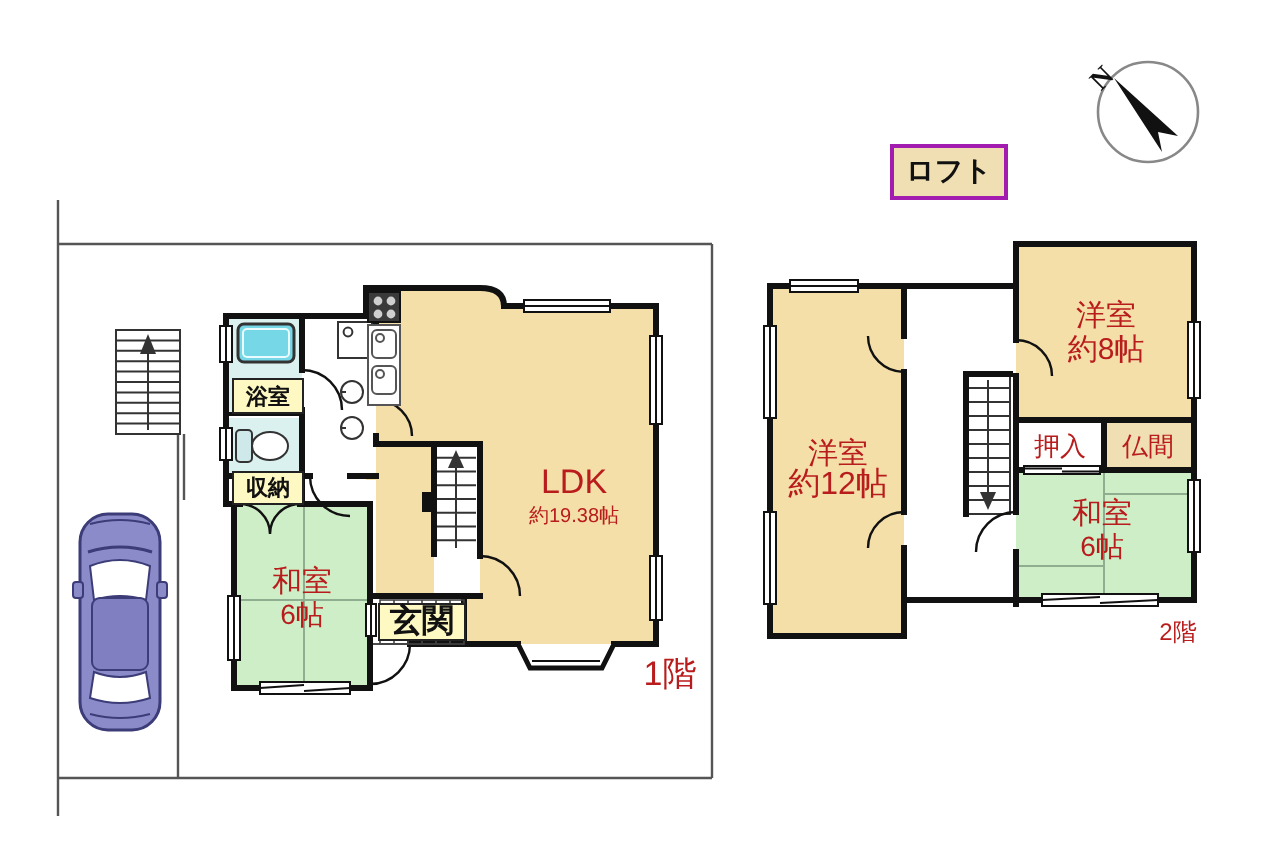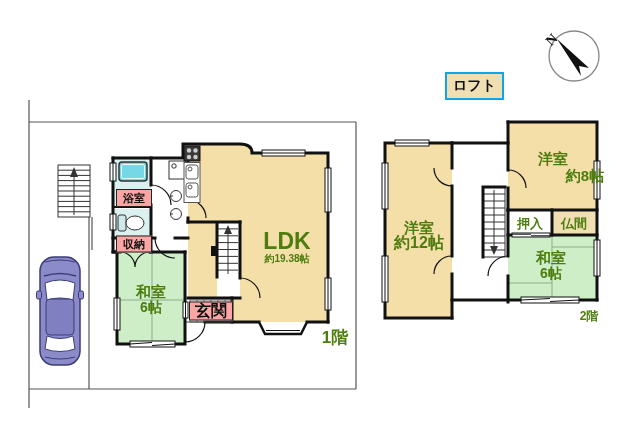--- a/index.html
+++ b/index.html
@@ -1,25 +1,25 @@
 <!DOCTYPE html>
 <html><head>
 <meta charset="utf-8">
 <style>
   html,body{margin:0;padding:0;background:#fff;}
   #stage{position:relative;width:640px;height:425px;background:#ffffff;overflow:hidden;
          font-family:"Liberation Sans",sans-serif;}
   #plan-svg{position:absolute;left:0;top:0;}
-  .lbl{position:absolute;transform:translate(-50%,-50%);font-weight:bold;color:#4d7c0f;
+  .lbl{position:absolute;transform:translate(-50%,-50%);font-weight:normal;color:#b91c1c;
        white-space:nowrap;line-height:1;}
-  .boxed{display:flex;align-items:center;justify-content:center;background:#fca5a5;
+  .boxed{display:flex;align-items:center;justify-content:center;background:#fef9c3;
          border:1px solid #222;transform:translate(-50%,-50%);position:absolute;
          font-weight:bold;color:#111;white-space:nowrap;}
   .badge{position:absolute;display:flex;align-items:center;justify-content:center;
-         background:#f0dfb2;border:2px solid #0ea5e9;font-weight:bold;color:#111;}
+         background:#f0dfb2;border:2px solid #a21caf;font-weight:bold;color:#111;}
   .compass-n{position:absolute;transform:translate(-50%,-50%) rotate(-45deg);
          font-family:"Liberation Serif",serif;font-weight:bold;color:#111;}
 </style>
 </head>
 <body>
 
 <div id="stage">
 
 <svg id="plan-svg" width="640" height="425" viewBox="0 0 640 425">
 
@@ -270,27 +270,27 @@
   <span>浴室</span>
 </div>
 <div class="boxed" style="left:134px;top:244px;width:34px;height:15px;font-size:11px;">
   <span>収納</span>
 </div>
 <div class="lbl" style="left:151px;top:291px;font-size:15px;">和室</div>
 <div class="lbl" style="left:151px;top:307px;font-size:14px;">6帖</div>
 <div class="boxed" style="left:211px;top:311px;width:42px;height:17px;font-size:16px;">
   <span>玄関</span>
 </div>
-<div class="lbl" style="left:287px;top:241px;font-size:23px;">LDK</div>
+<div class="lbl" style="left:287px;top:241px;font-size:17px;">LDK</div>
 <div class="lbl" style="left:287px;top:259px;font-size:10px;">約19.38帖</div>
 <div class="lbl" style="left:335px;top:337px;font-size:17px;">1階</div>
 
 <div class="lbl" style="left:419px;top:227px;font-size:15px;">洋室</div>
 <div class="lbl" style="left:419px;top:243px;font-size:16px;">約12帖</div>
 <div class="lbl" style="left:553px;top:158px;font-size:15px;">洋室</div>
-<div class="lbl" style="left:553px;top:175px;font-size:15px;margin-left:32px;">約8帖</div>
+<div class="lbl" style="left:553px;top:175px;font-size:15px;">約8帖</div>
 <div class="lbl" style="left:530px;top:223px;font-size:13px;">押入</div>
 <div class="lbl" style="left:574px;top:223px;font-size:13px;">仏間</div>
 <div class="lbl" style="left:551px;top:257px;font-size:15px;">和室</div>
 <div class="lbl" style="left:551px;top:273px;font-size:14px;">6帖</div>
 <div class="lbl" style="left:589px;top:316px;font-size:12px;text-align:center;">2階</div>
 
 </div>
 
 </body></html>

